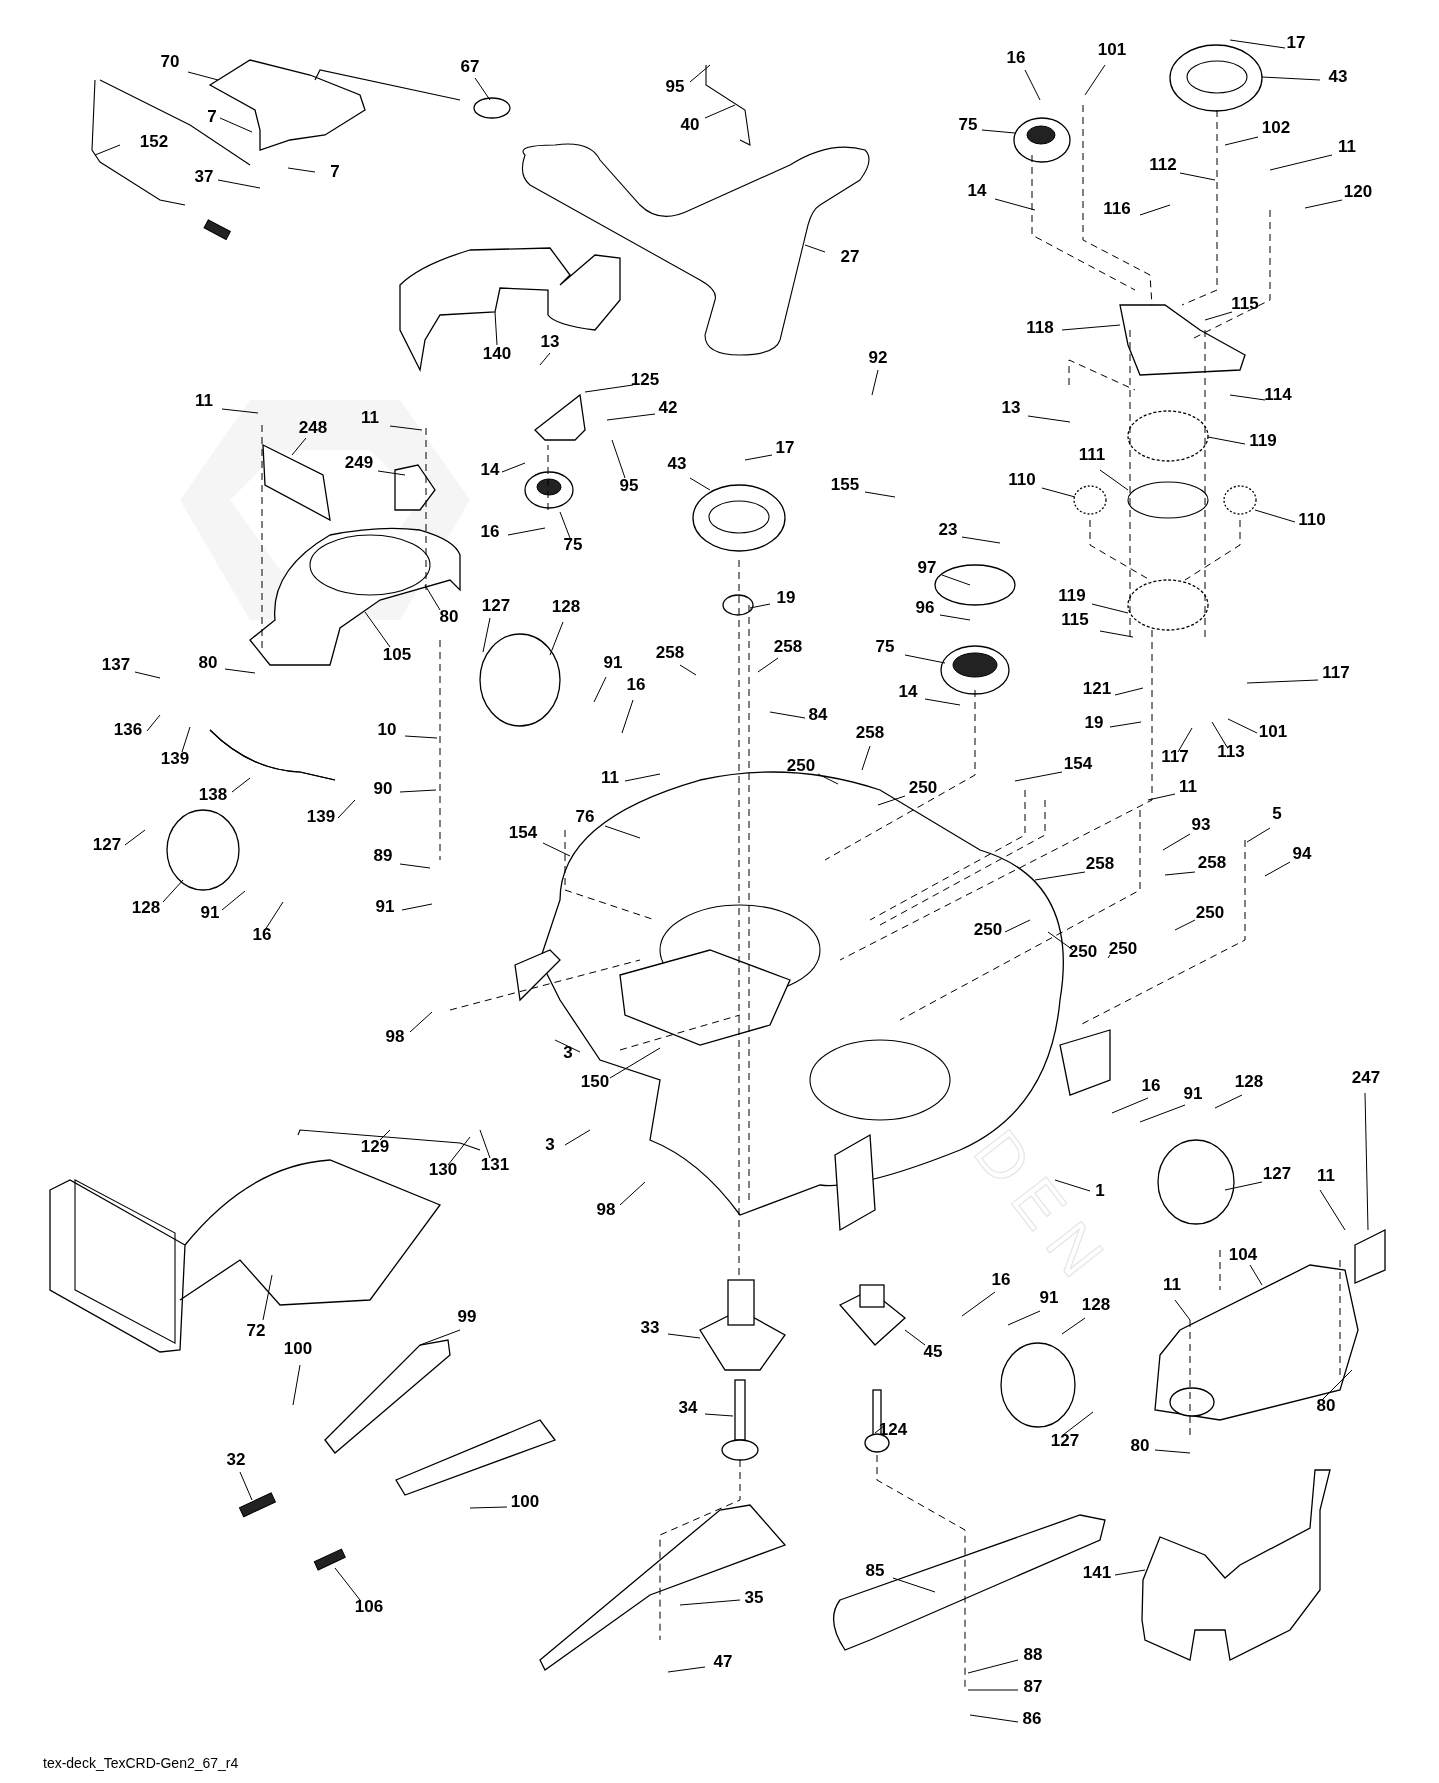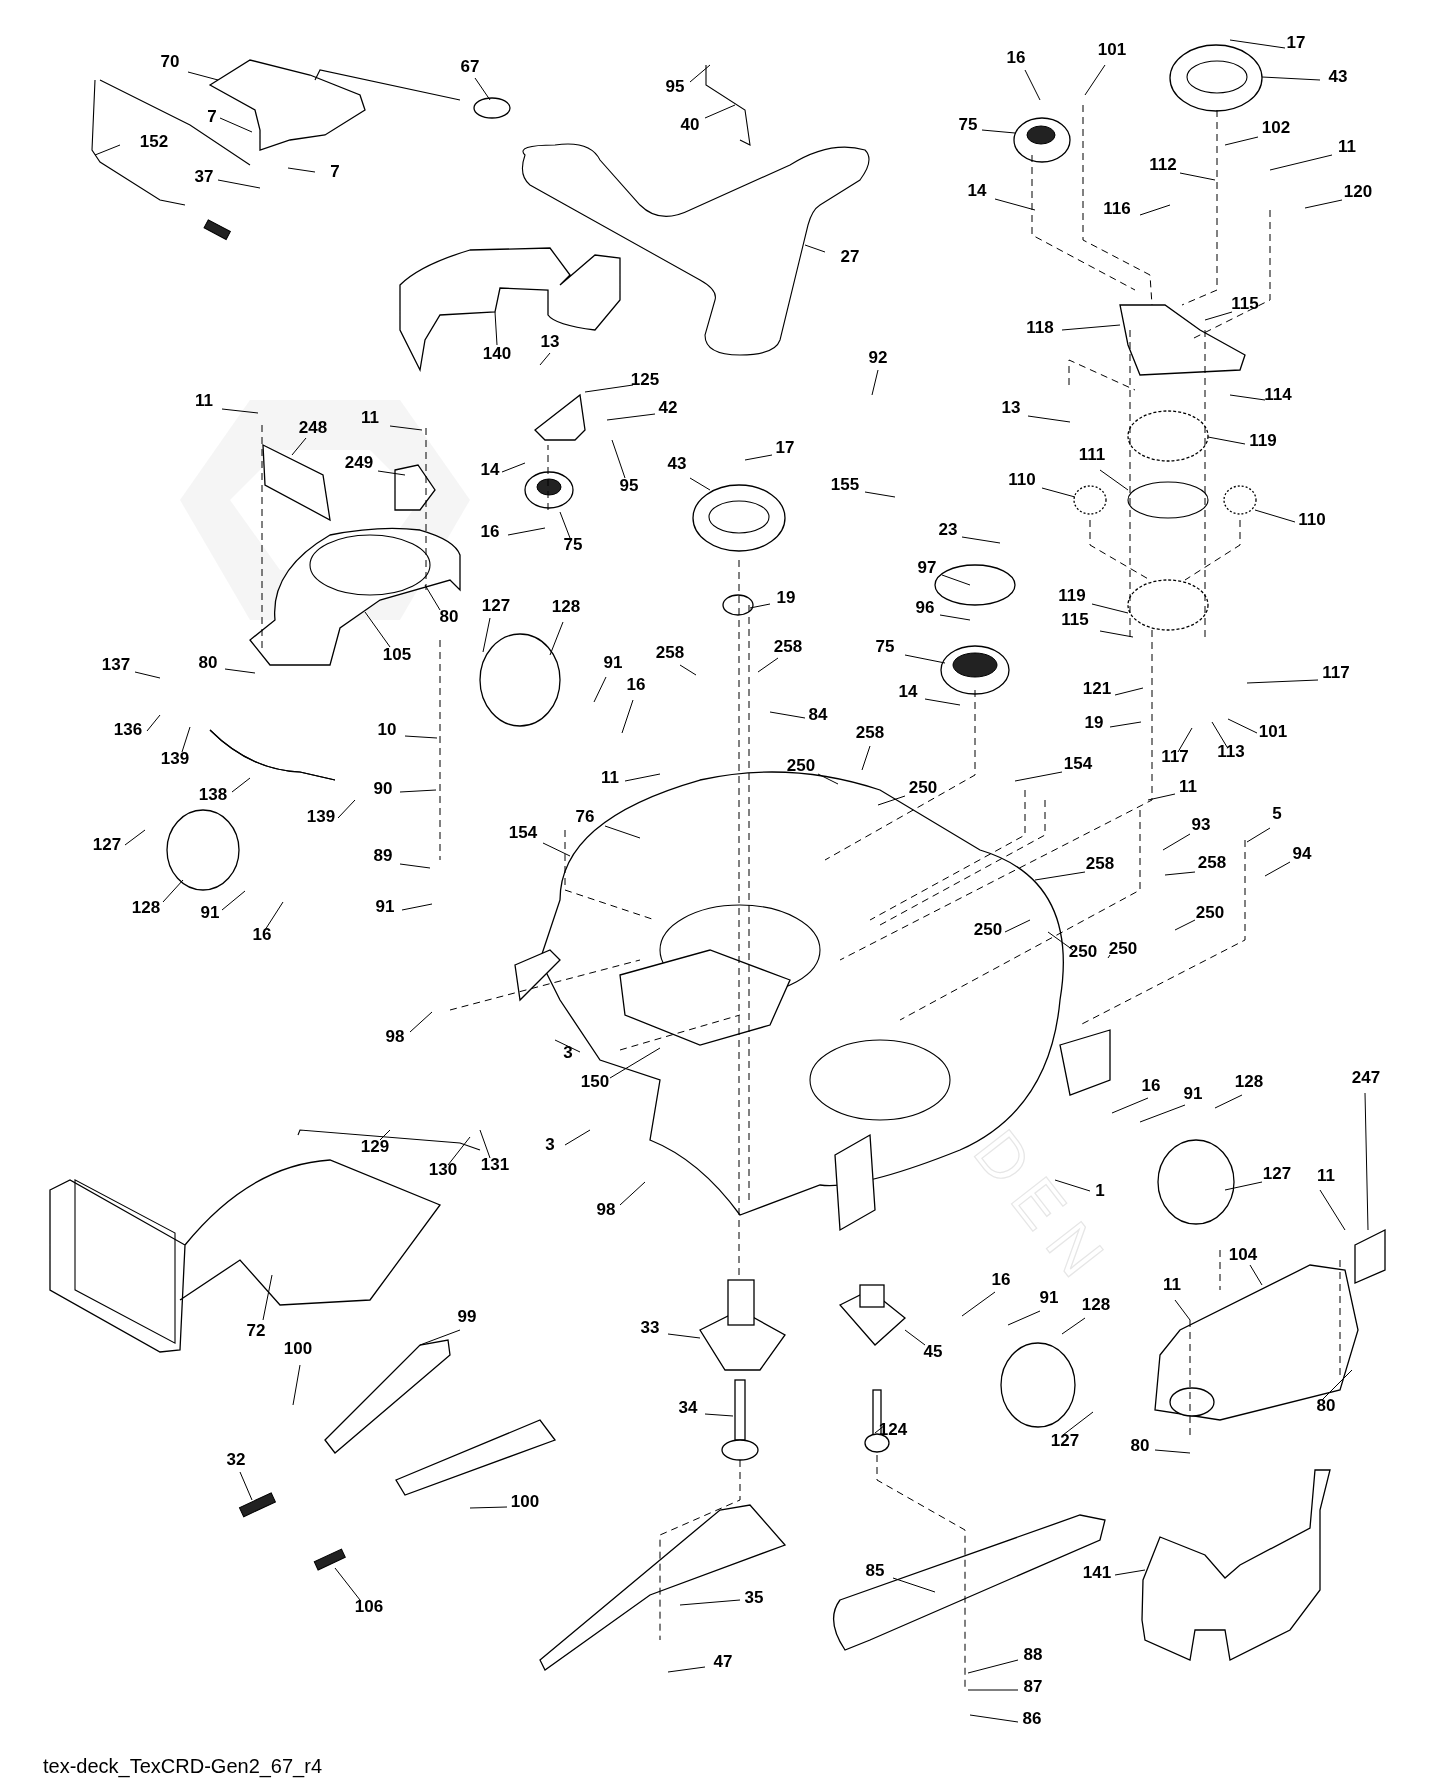--- a/index.html
+++ b/index.html
@@ -6,21 +6,21 @@
   body { width: 1439px; height: 1783px; position: relative; overflow: hidden; font-family: "Liberation Sans", sans-serif; }
   #diagram { position: absolute; left: 0; top: 0; width: 1439px; height: 1783px; }
   .part { fill: #ffffff; stroke: #000; stroke-width: 1.3; }
   .part-dark { fill: #222; stroke: #000; stroke-width: 1; }
   .part-thin { fill: none; stroke: #000; stroke-width: 1.1; }
   .dash { fill: none; stroke: #000; stroke-width: 1; stroke-dasharray: 7 5; }
   .leader { stroke: #000; stroke-width: 1; fill: none; }
   .callout { font-family: "Liberation Sans", sans-serif; font-weight: bold; font-size: 17px; fill: #000; }
   .watermark { fill: #ececec; }
   .wm-text { font-family: "Liberation Sans", sans-serif; font-size: 64px; fill: none; stroke: #e6e6e6; stroke-width: 1.2; letter-spacing: 14px; }
-  #footer { position: absolute; left: 43px; top: 1755px; font-family: "Liberation Sans", sans-serif; font-size: 20px; color: #000; }
+  #footer { position: absolute; left: 43px; top: 1755px; font-family: "Liberation Sans", sans-serif; font-size: 14px; color: #000; }
 </style>
 </head>
 <body>
 
 <svg id="diagram" viewBox="0 0 1439 1783" xmlns="http://www.w3.org/2000/svg">
 
   <g>
     <path class="watermark" d="M250 400 L400 400 L470 500 L400 620 L250 620 L180 500 Z M280 450 L230 500 L280 570 L370 570 L420 500 L370 450 Z" opacity="0.55"></path>
     <text class="wm-text" x="0" y="0" transform="translate(860 1010) rotate(52)">GARDEN</text>
   </g>

